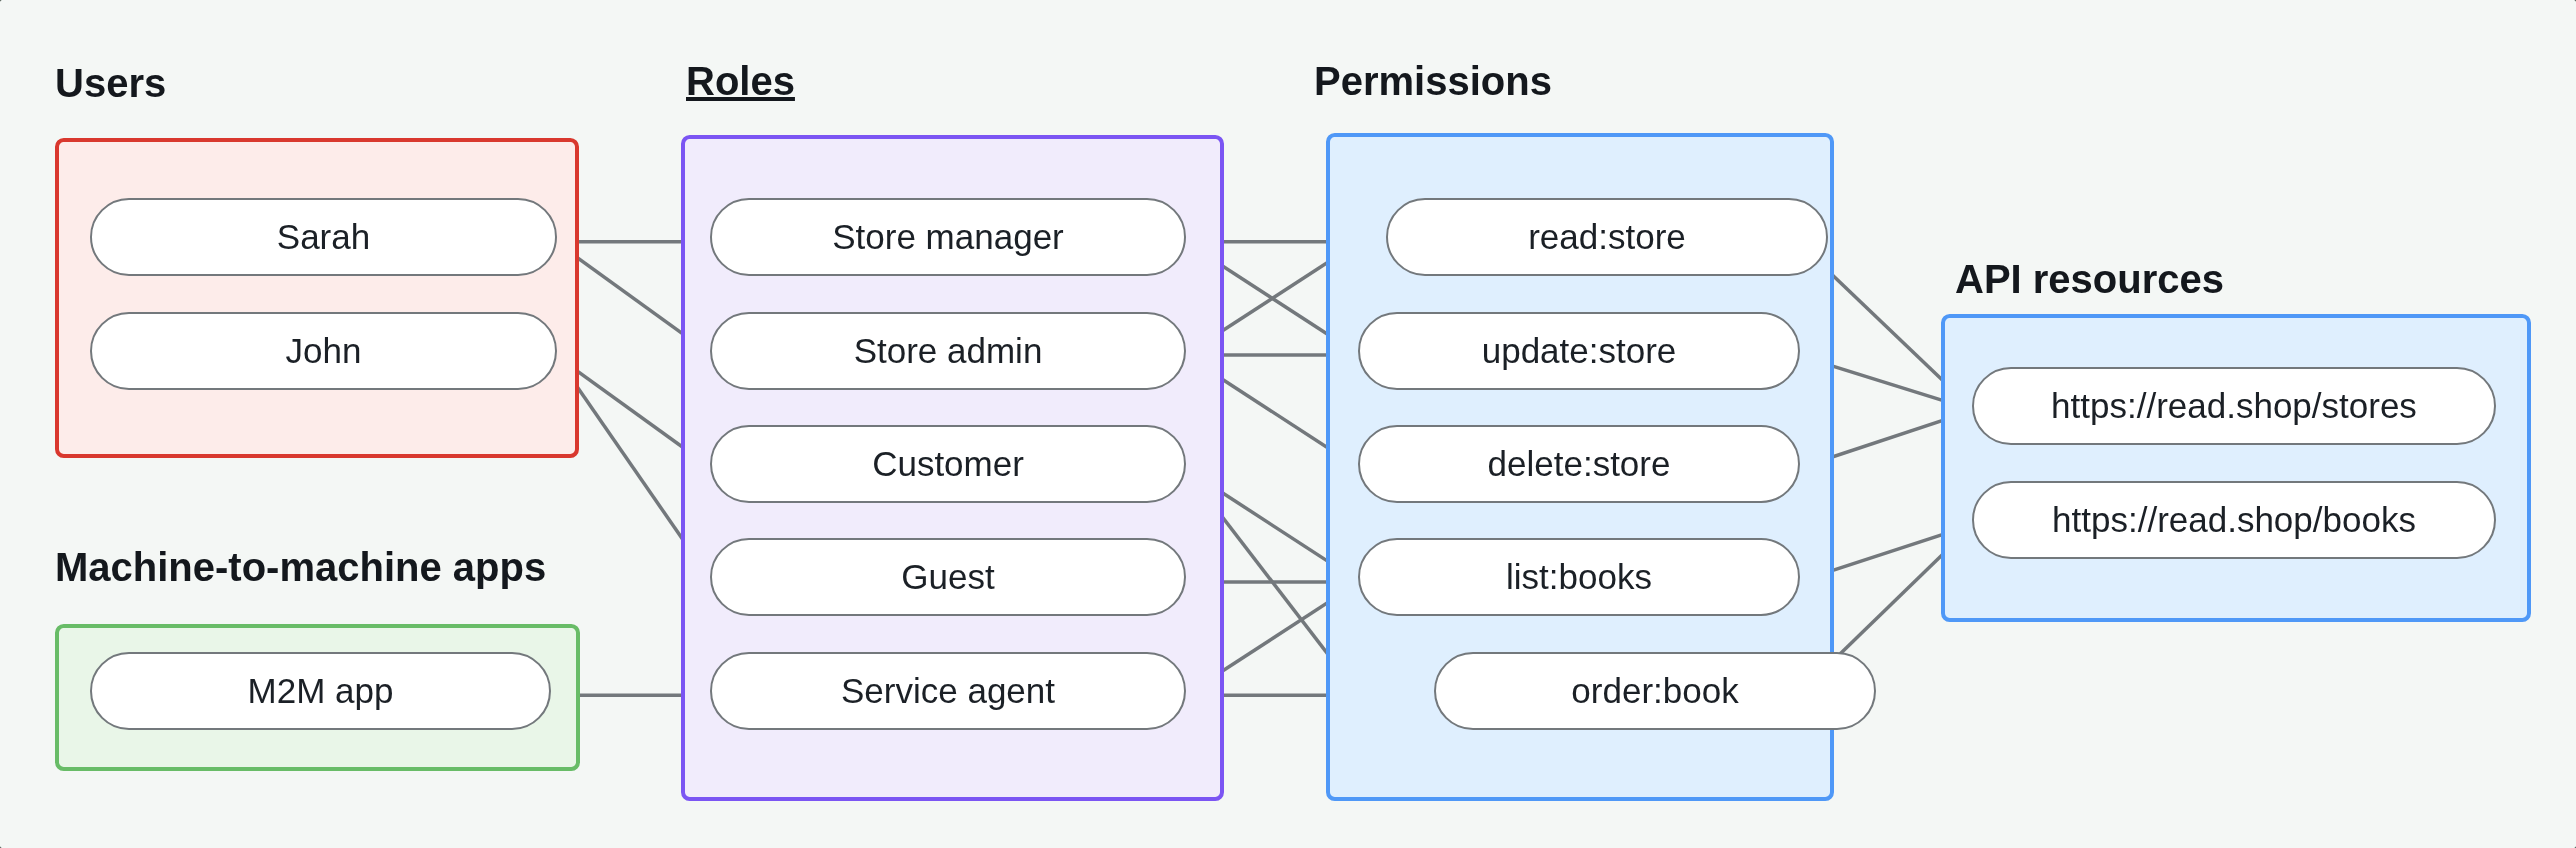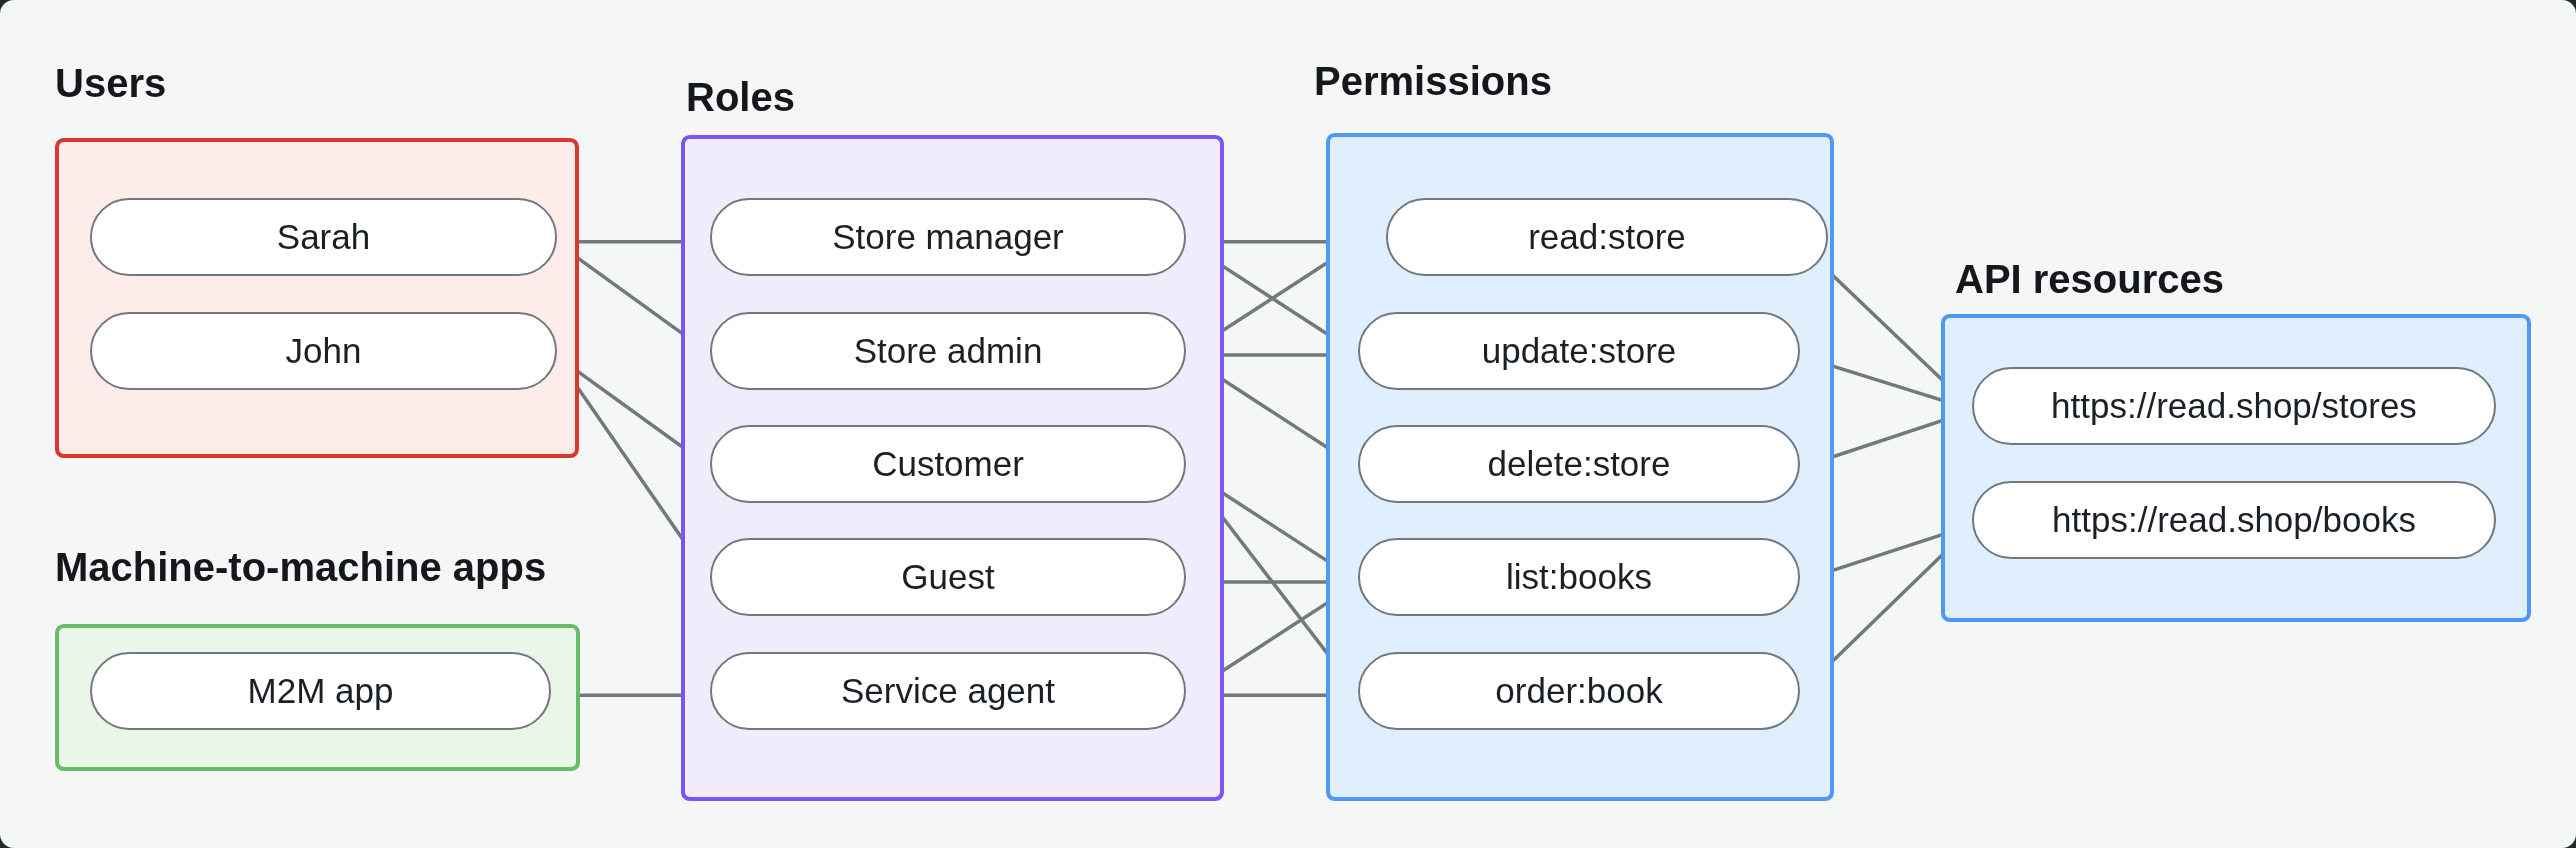--- a/index.html
+++ b/index.html
@@ -16,21 +16,21 @@
   *{box-sizing:border-box;}
   html,body{margin:0;padding:0;}
   body{
     background:var(--page-backdrop);
     font-family:"Liberation Sans", sans-serif;
     width:2576px;height:848px;overflow:hidden;
   }
   .screen{
     position:relative;width:2576px;height:848px;
     background:var(--background);
-    border-radius:14px;overflow:hidden;
+    border-radius:2px;overflow:hidden;
   }
   .section-label{
     position:absolute;
     font-size:40px;font-weight:600;color:var(--label-text);
     white-space:nowrap;line-height:1.1;
   }
   .group-box{position:absolute;border-radius:8.7px;}
   .box-users{left:55px;top:138px;width:524px;height:320px;
     background:var(--users-fill);border:4.4px solid var(--users-border);}
   .box-m2m{left:55px;top:624px;width:525px;height:147px;
@@ -56,28 +56,28 @@
   #n-store-manager{left:710px;top:198px;width:476px;}
   #n-store-admin{left:710px;top:312px;width:476px;}
   #n-customer{left:710px;top:425px;width:476px;}
   #n-guest{left:710px;top:538px;width:476px;}
   #n-service-agent{left:710px;top:652px;width:476px;}
   
   #n-read-store{left:1386px;top:198px;width:442px;}
   #n-update-store{left:1358px;top:312px;width:442px;}
   #n-delete-store{left:1358px;top:425px;width:442px;}
   #n-list-books{left:1358px;top:538px;width:442px;}
-  #n-order-book{left:1358px;top:652px;width:442px;text-align:center;}
+  #n-order-book{left:1434px;top:652px;width:442px;text-align:center;}
   
   #n-api-stores{left:1972px;top:367px;width:524px;}
   #n-api-books{left:1972px;top:481px;width:524px;}
 
   #l-users{left:55px;top:61px;}
   #l-m2m{left:55px;top:545px;}
-  #l-roles{left:686px;top:75px;}
+  #l-roles{left:686px;top:59px;text-decoration:underline;}
   #l-permissions{left:1314px;top:59px;}
   #l-api{left:1955px;top:257px;}
 
   #edges{position:absolute;left:0;top:0;width:2576px;height:848px;pointer-events:none;}
 </style>
 </head>
 <body>
 
 <div class="screen" id="screen">
 

